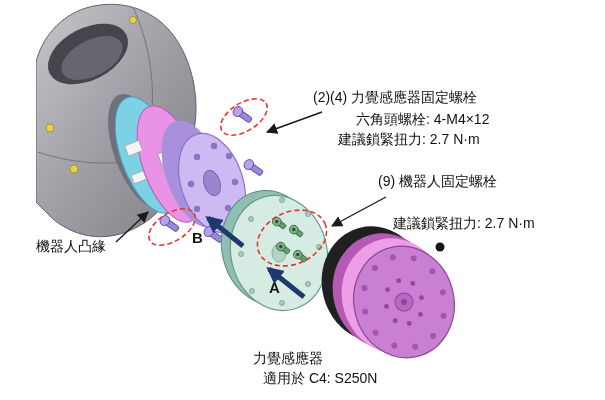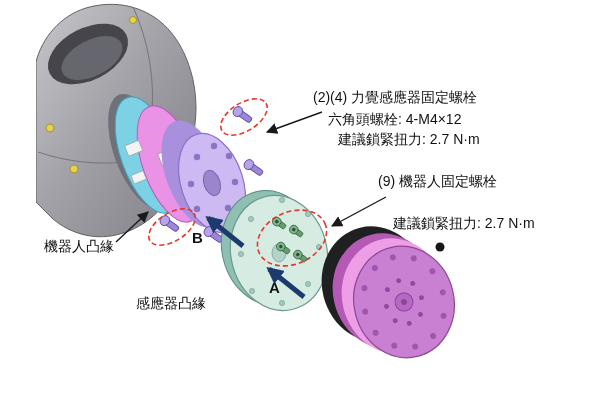--- a/index.html
+++ b/index.html
@@ -168,27 +168,28 @@
 
   <line x1="207" y1="246" x2="172" y2="218" stroke="#1c3a6e" stroke-width="5" marker-end="url(#arrBlue)"></line>
   <line x1="268" y1="297" x2="233" y2="269" stroke="#1c3a6e" stroke-width="5" marker-end="url(#arrBlue)"></line>
 
   <line x1="286" y1="112" x2="231" y2="132" stroke="#1a1a1a" stroke-width="1.4" marker-end="url(#arrBlack)"></line>
   <line x1="350" y1="197" x2="296" y2="226" stroke="#1a1a1a" stroke-width="1.4" marker-end="url(#arrBlack)"></line>
   <line x1="80" y1="242" x2="112" y2="212" stroke="#1a1a1a" stroke-width="1.4" marker-end="url(#arrBlack)"></line>
 </svg>
 
 <div class="txt" style="left:277px;top:88px">(2)(4) 力覺感應器固定螺栓</div>
-<div class="txt" style="left:292px;top:110px">六角頭螺栓: 4-M4×12</div>
+<div class="txt" style="left:320px;top:110px">六角頭螺栓: 4-M4×12</div>
 <div class="txt" style="left:302px;top:130px">建議鎖緊扭力: 2.7 N·m</div>
 
 <div class="txt" style="left:342px;top:172px">(9) 機器人固定螺栓</div>
 <div class="txt" style="left:357px;top:214px">建議鎖緊扭力: 2.7 N·m</div>
 
-<div class="txt" style="left:8px;top:237px">機器人凸緣</div>
+<div class="txt" style="left:0;top:237px">機器人凸緣</div>
 
 <div class="txt dir-label" style="left:156px;top:229px">B</div>
 <div class="txt dir-label" style="left:233px;top:279px">A</div>
 
-<div class="txt" style="left:100px;top:294px">感應器凸緣</div>
 
+<div class="txt" style="left:217px;top:349px">力覺感應器</div>
+<div class="txt" style="left:227px;top:369px">適用於 C4: S250N</div>
 
 </div>
 
 </body></html>

